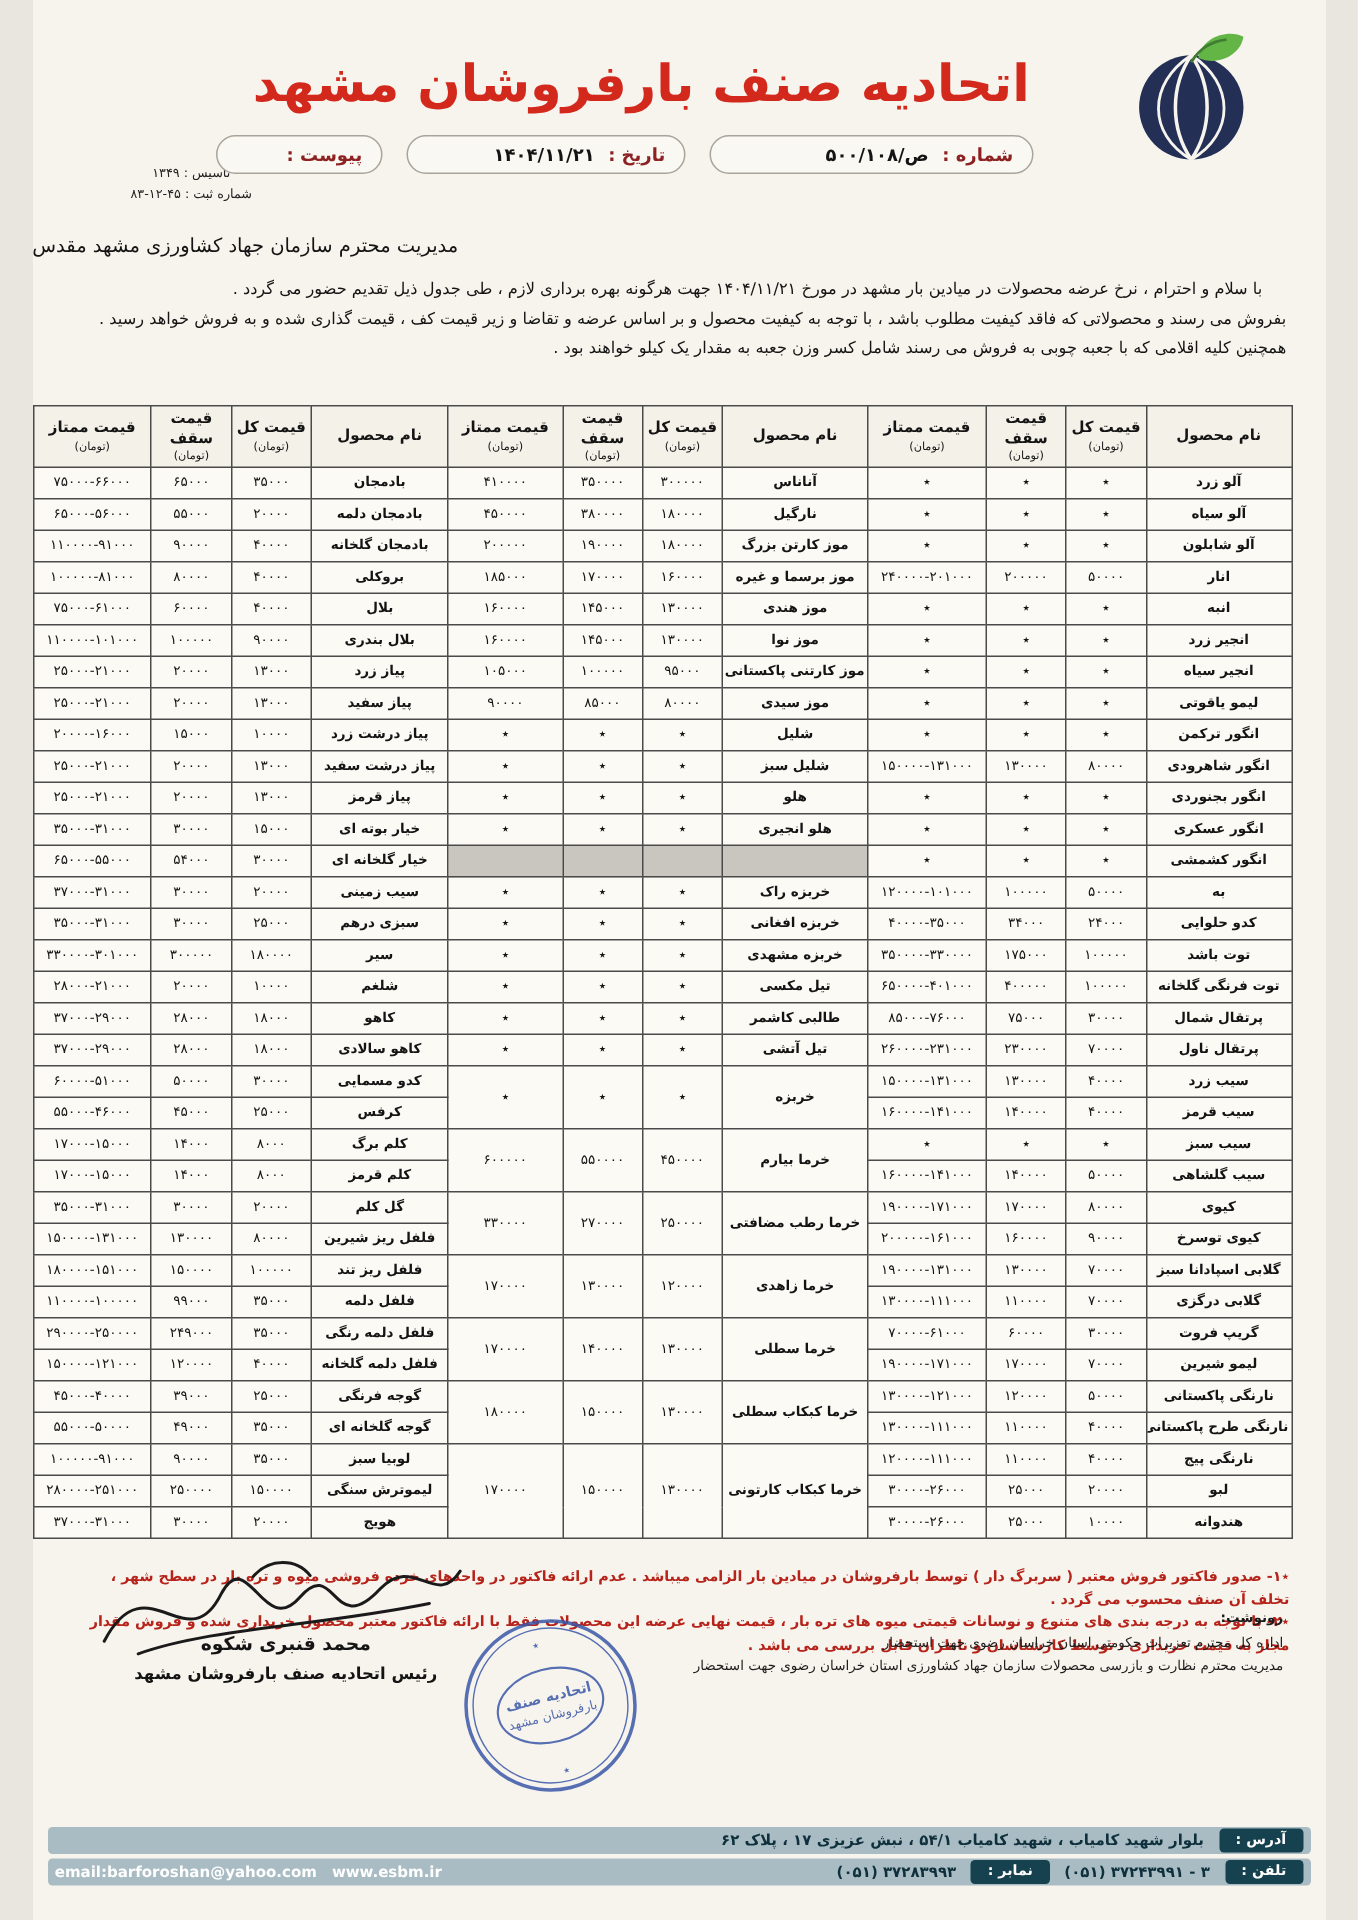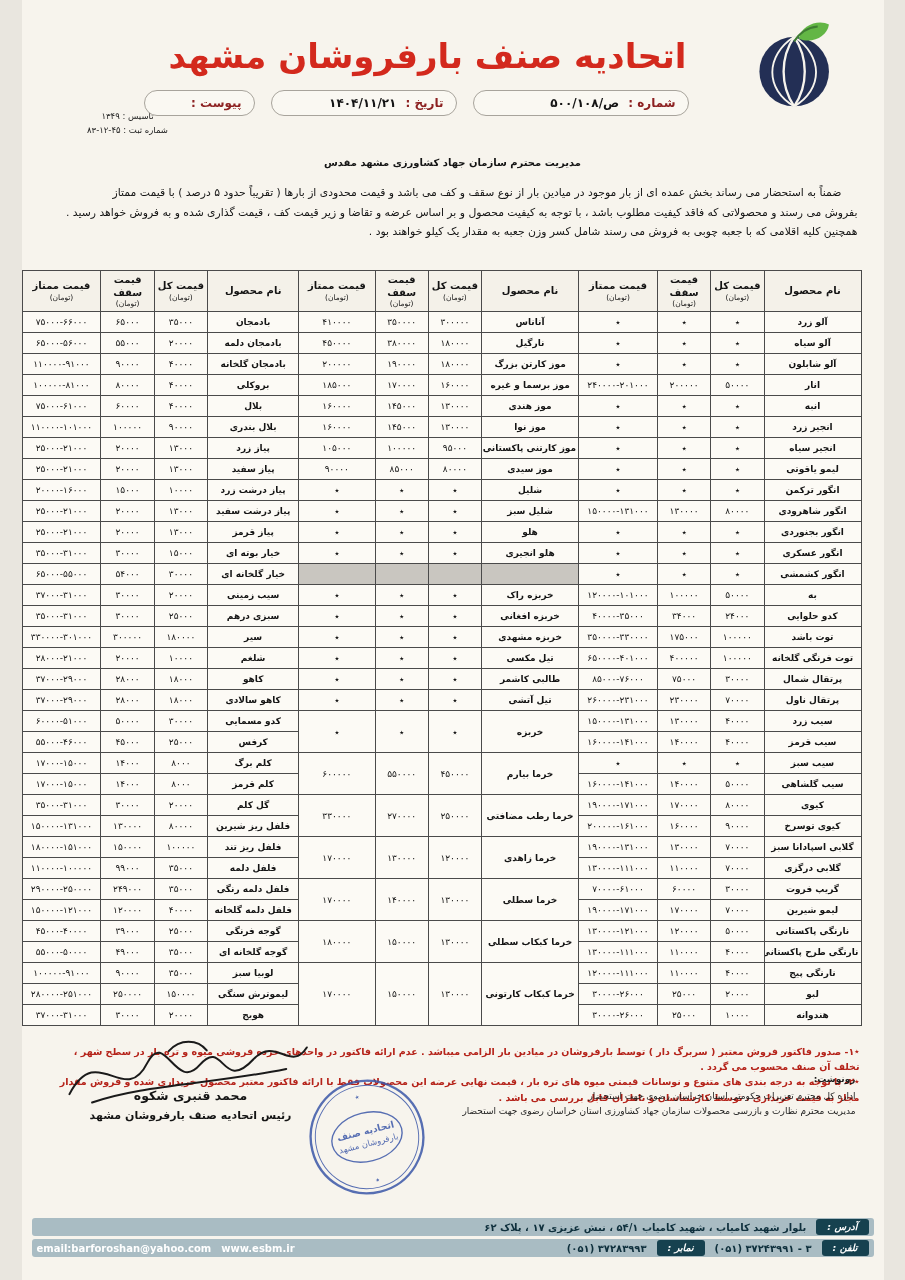--- a/index.html
+++ b/index.html
@@ -12,22 +12,22 @@
              font-size:34px;font-weight:bold;color:#d3291d;letter-spacing:1px;}
   .founded{position:absolute;top:110px;left:46px;width:120px;font-size:8.5px;
            line-height:1.6;text-align:center;color:#222;}
   .fields{position:absolute;top:90px;right:195px;display:flex;gap:16px;align-items:center;}
   .field{border:1.5px solid #a8a49c;border-radius:16px;height:24px;display:flex;
          align-items:center;gap:9px;padding:0 12px;font-size:12px;background:#faf8f2;}
   .field .lbl{color:#8d2222;font-weight:bold;white-space:nowrap;}
   .field .val{font-weight:bold;direction:ltr;unicode-bidi:isolate;white-space:nowrap;}
   .f-num{min-width:190px;} .f-date{min-width:160px;} .f-att{min-width:85px;}
 
-  .letter-heading{position:absolute;top:157px;right:0;left:0;text-align:center;
-                  font-size:10px;font-weight:bold;}
+  .letter-heading{position:absolute;top:157px;right:0;left:0;text-align:left;
+                  font-size:13px;font-weight:normal;}
   .intro{position:absolute;top:183px;right:26px;left:26px;font-size:10.8px;
          line-height:1.82;text-align:right;}
   .intro div:first-child{padding-right:16px;}
 
   
   .table-wrap{position:absolute;top:270px;right:22px;}
   table{border-collapse:collapse;background:#fcfaf5;}
   th,td{border:1px solid #4a4a4a;}
   thead th{font-size:10px;padding:3px 1px;line-height:1.25;background:#f4f1e9;}
   thead .h2{font-size:7.5px;font-weight:normal;}
@@ -48,21 +48,21 @@
   .stamp{position:absolute;left:284px;top:1076px;width:122px;height:122px;opacity:.85;}
   .cc{position:absolute;right:28px;top:1072px;width:540px;font-size:9px;line-height:1.65;color:#1c1c1c;}
   .cc-title{font-weight:bold;}
   .cc ul{margin:2px 0 0;padding:0;list-style:none;}
 
   
   .bar{position:absolute;left:10px;right:10px;height:18px;background:#a9bcc3;border-radius:3px;
        display:flex;align-items:center;gap:10px;padding:0 5px;box-sizing:border-box;}
   .bar1{top:1218px;} .bar2{top:1239px;}
   .chip{background:#16414f;color:#fff;font-size:9.5px;font-weight:bold;padding:1px 11px;
-        border-radius:3px;white-space:nowrap;line-height:1.4;font-style:italic;}
+        border-radius:3px;white-space:nowrap;line-height:1.4;}
   .bar .txt{color:#0e2f3c;font-size:10px;font-weight:bold;white-space:nowrap;}
   .bar .white{color:#fff;}
   .ltr{direction:ltr;unicode-bidi:isolate;}
   .spacer{flex:1;}
 </style>
 </head>
 <body>
 
 <div class="page">
 
@@ -94,21 +94,21 @@
       <span class="val">۱۴۰۴/۱۱/۲۱</span>
     </div>
     <div class="field f-att">
       <span class="lbl">پیوست :</span>
       <span class="val"></span>
     </div>
   </div>
 
   <div class="letter-heading">مدیریت محترم سازمان جهاد کشاورزی مشهد مقدس</div>
   <div class="intro">
-    <div>ضمناً به استحضار می رساند بخش عمده ای از بار موجود در میادین بار از نوع سقف و کف می باشد و قیمت محدودی از بارها ( تقریباً حدود ۵ درصد ) با قیمت ممتاز</div>
+    <div>با سلام و احترام ، نرخ عرضه محصولات در میادین بار مشهد در مورخ ۱۴۰۴/۱۱/۲۱ جهت هرگونه بهره برداری لازم ، طی جدول ذیل تقدیم حضور می گردد .</div>
     <div>بفروش می رسند و محصولاتی که فاقد کیفیت مطلوب باشد ، با توجه به کیفیت محصول و بر اساس عرضه و تقاضا و زیر قیمت کف ، قیمت گذاری شده و به فروش خواهد رسید .</div>
     <div>همچنین کلیه اقلامی که با جعبه چوبی به فروش می رسند شامل کسر وزن جعبه به مقدار یک کیلو خواهند بود .</div>
   </div>
 
   <div class="table-wrap">
     <table>
         <colgroup>
           <col style="width: 92px;">
           <col style="width: 55px;">
           <col style="width: 55px;">

